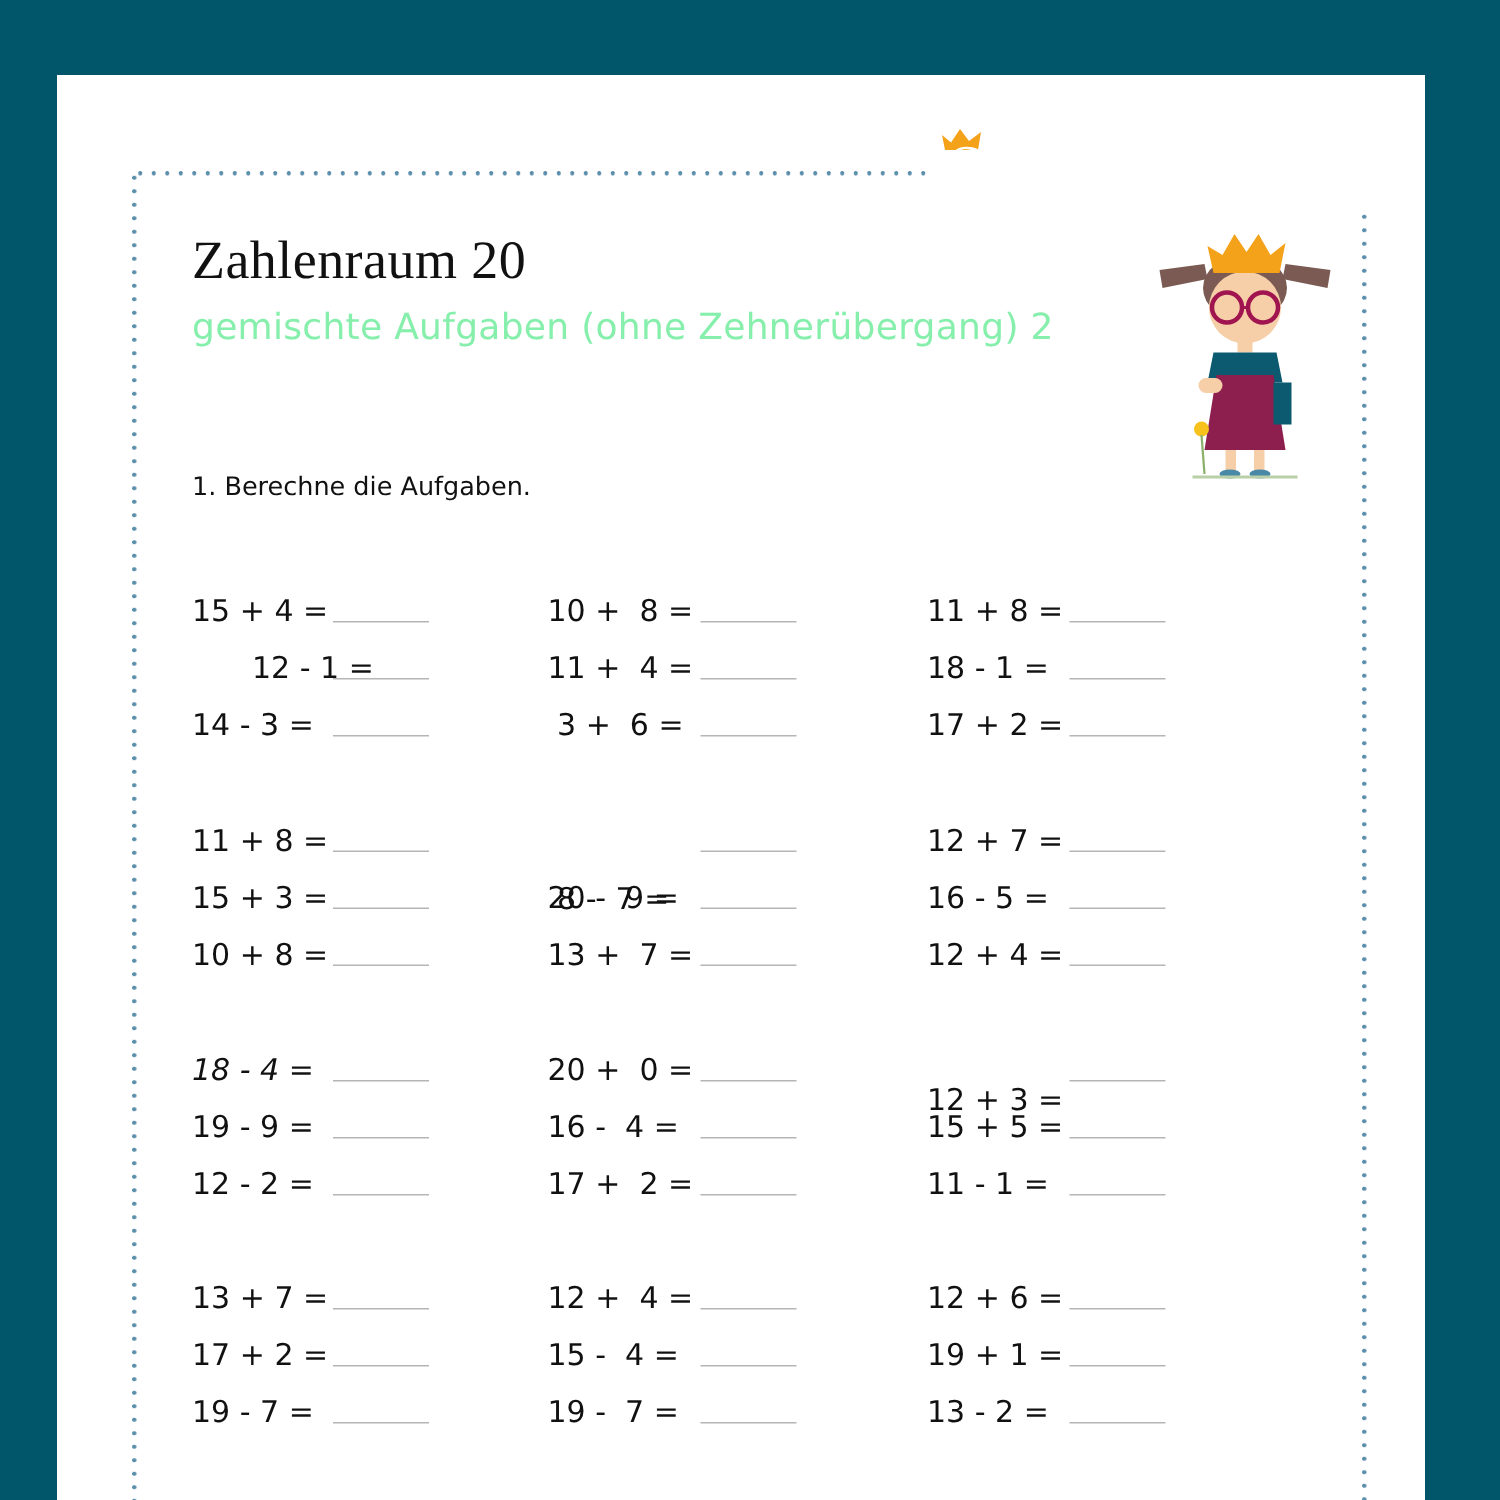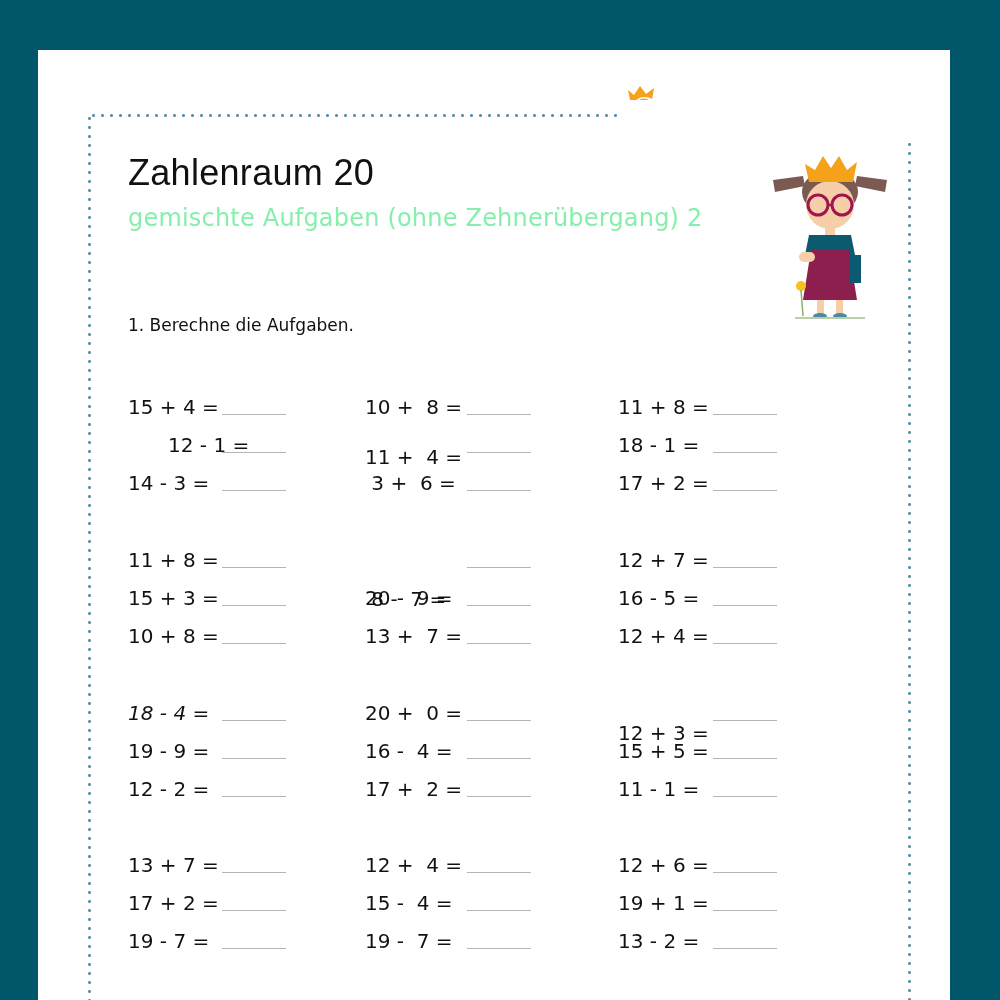--- a/index.html
+++ b/index.html
@@ -32,21 +32,21 @@
     position: absolute; left: 630px; top: 92px; height: 40px;
     font-family: "DejaVu Serif", serif; font-style: italic;
     font-size: 29px; color: #ffffff; letter-spacing: 0.5px;
     white-space: nowrap;
   }
   .logo-crown {
     position: absolute; left: 626px; top: 84px; width: 30px; height: 18px;
   }
   .title {
     position: absolute; left: 128px; top: 152px;
-    font-size: 36px; color: #111; font-family: Liberation Sans, sans-serif;
+    font-size: 36px; color: #111; font-family: Liberation Serif, serif;
     letter-spacing: 0.3px;
   }
   .subtitle {
     position: absolute; left: 128px; top: 204px;
     font-size: 24px; color: #86efac; letter-spacing: 0.2px;
   }
   .instruction {
     position: absolute; left: 128px; top: 315px;
     font-size: 17px; color: #111;
   }
@@ -117,21 +117,21 @@
 
 <div id="problems">
     <div class="problem" style="left: 128px; top: 395px;">15 + 4 =</div>
     <div class="blank" style="left: 222px; top: 414px;"></div>
     <div class="problem" style="left: 365px; top: 395px;">10 +  8 =</div>
     <div class="blank" style="left: 467px; top: 414px;"></div>
     <div class="problem" style="left: 618px; top: 395px;">11 + 8 =</div>
     <div class="blank" style="left: 713px; top: 414px;"></div>
     <div class="problem" style="left: 128px; top: 433px; margin-left: 40px;">12 - 1 =</div>
     <div class="blank" style="left: 222px; top: 452px;"></div>
-    <div class="problem" style="left: 365px; top: 433px; margin-top: 12px;">11 +  4 =</div>
+    <div class="problem" style="left: 365px; top: 433px;">11 +  4 =</div>
     <div class="blank" style="left: 467px; top: 452px;"></div>
     <div class="problem" style="left: 618px; top: 433px;">18 - 1 =</div>
     <div class="blank" style="left: 713px; top: 452px;"></div>
     <div class="problem" style="left: 128px; top: 471px;">14 - 3 =</div>
     <div class="blank" style="left: 222px; top: 490px;"></div>
     <div class="problem" style="left: 365px; top: 471px;"> 3 +  6 =</div>
     <div class="blank" style="left: 467px; top: 490px;"></div>
     <div class="problem" style="left: 618px; top: 471px;">17 + 2 =</div>
     <div class="blank" style="left: 713px; top: 490px;"></div>
     <div class="problem" style="left: 128px; top: 548px;">11 + 8 =</div>

